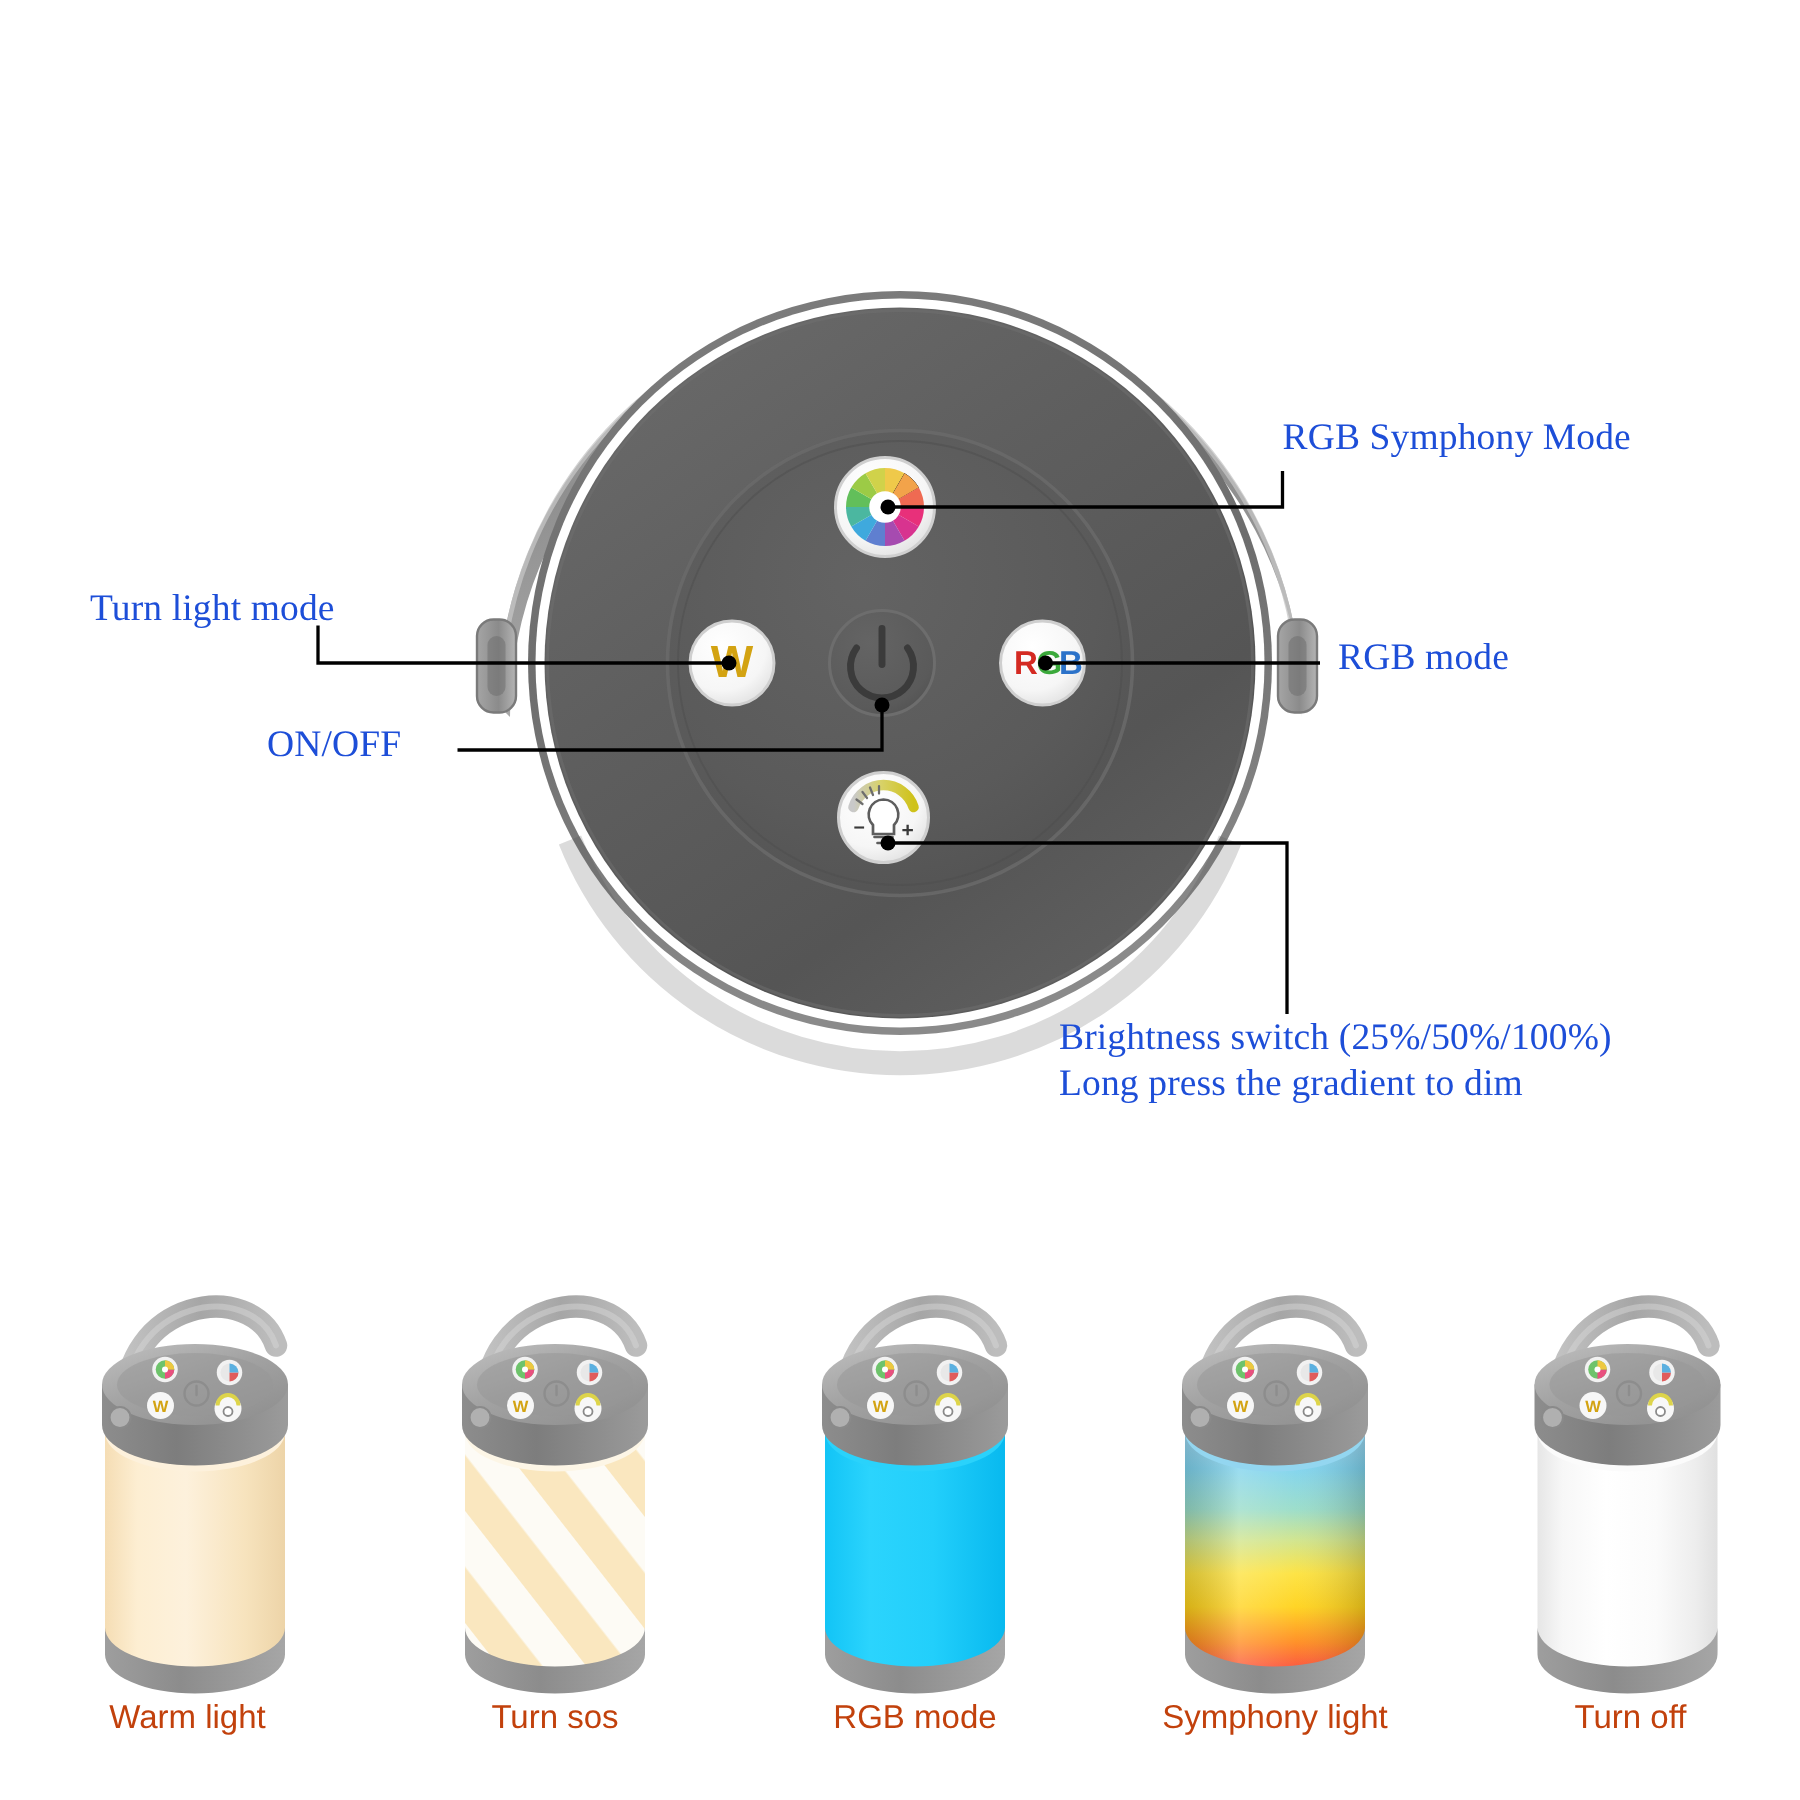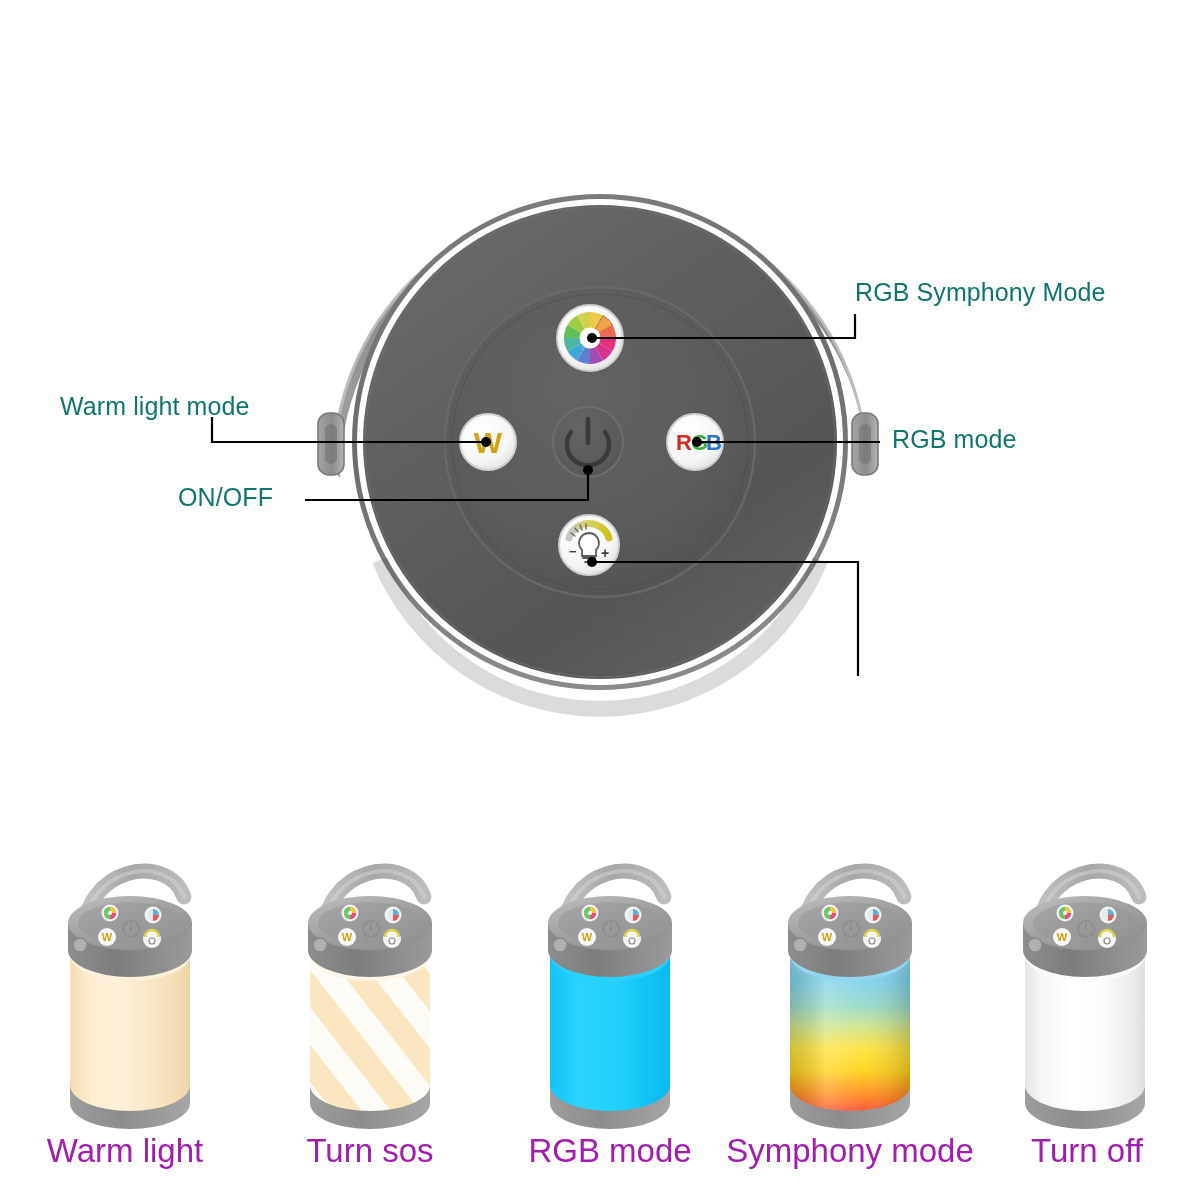--- a/index.html
+++ b/index.html
@@ -9,33 +9,33 @@
     font-family:"Liberation Sans","DejaVu Sans",sans-serif;
     color:#111;
     position:relative;
     overflow:hidden;
   }
   #stage{position:absolute;left:0;top:0;width:1200px;height:1200px;}
   #svg-root{position:absolute;left:0;top:0;width:1200px;height:1200px;}
 
   .callout-text{
     position:absolute;
-    font-family:Liberation Sans, sans-serif;
+    font-family:Liberation Serif, serif;
     font-size:25px;
-    color:#0f766e;
+    color:#1d4ed8;
     white-space:pre;
     letter-spacing:.1px;
   }
   .callout-text.multi{line-height:31px;white-space:pre-line;}
 
   .lamp-label{
     position:absolute;
     font-family:"Liberation Sans","DejaVu Sans",sans-serif;
-    font-size:33px;
-    color:#a21caf;
+    font-size:22px;
+    color:#c2410c;
     text-align:center;
     white-space:nowrap;
   }
 </style>
 </head>
 <body>
 
 <div id="stage">
 
   <svg id="svg-root" viewBox="0 0 1200 1200">
@@ -419,26 +419,28 @@
         <circle cx="92" cy="94" r="9" fill="#f7f7f7"></circle>
         <path d="M 85 92 A 7 7 0 0 1 99 92" fill="none" stroke="#ddd44a" stroke-width="2.6"></path>
         <circle cx="92" cy="96" r="3" fill="#fff" stroke="#8a8a8a" stroke-width="1.2"></circle>
         <circle cx="20" cy="100" r="7" fill="#b0b0b0" stroke="#8a8a8a" stroke-width="1.4"></circle>
       </g>
     </g>
   </svg>
 
   <div class="callout-text" style="left:855px; top:278px;">RGB Symphony Mode</div>
 
-  <div class="callout-text" style="left:60px; top:392px;">Warm light mode</div>
+  <div class="callout-text" style="left:60px; top:392px;">Turn light mode</div>
 
   <div class="callout-text" style="left:178px; top:483px;text-align:right;">ON/OFF</div>
 
   <div class="callout-text" style="left:892px; top:425px;">RGB mode</div>
 
+  <div class="callout-text multi" style="left:706px; top:676px;">Brightness switch (25%/50%/100%)
+Long press the gradient to dim</div>
 
   <div class="lamp-label" style="left:0px;   top:1132px; width:250px;">Warm light</div>
   <div class="lamp-label" style="left:245px; top:1132px; width:250px;">Turn sos</div>
   <div class="lamp-label" style="left:485px; top:1132px; width:250px;">RGB mode</div>
-  <div class="lamp-label" style="left:722px; top:1132px; width:256px;">Symphony mode</div>
+  <div class="lamp-label" style="left:722px; top:1132px; width:256px;">Symphony light</div>
   <div class="lamp-label" style="left:962px; top:1132px; width:250px;">Turn off</div>
 
 </div>
 
 </body></html>

